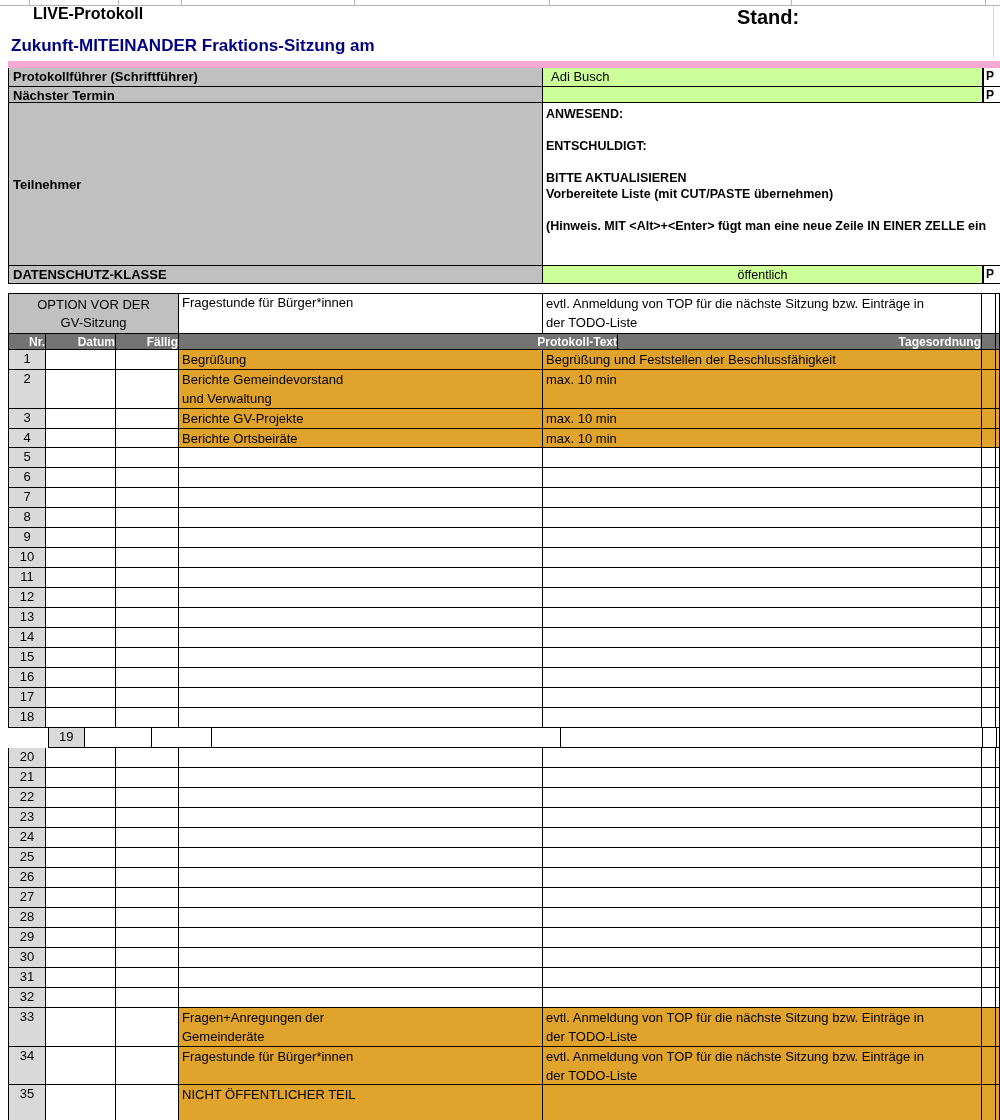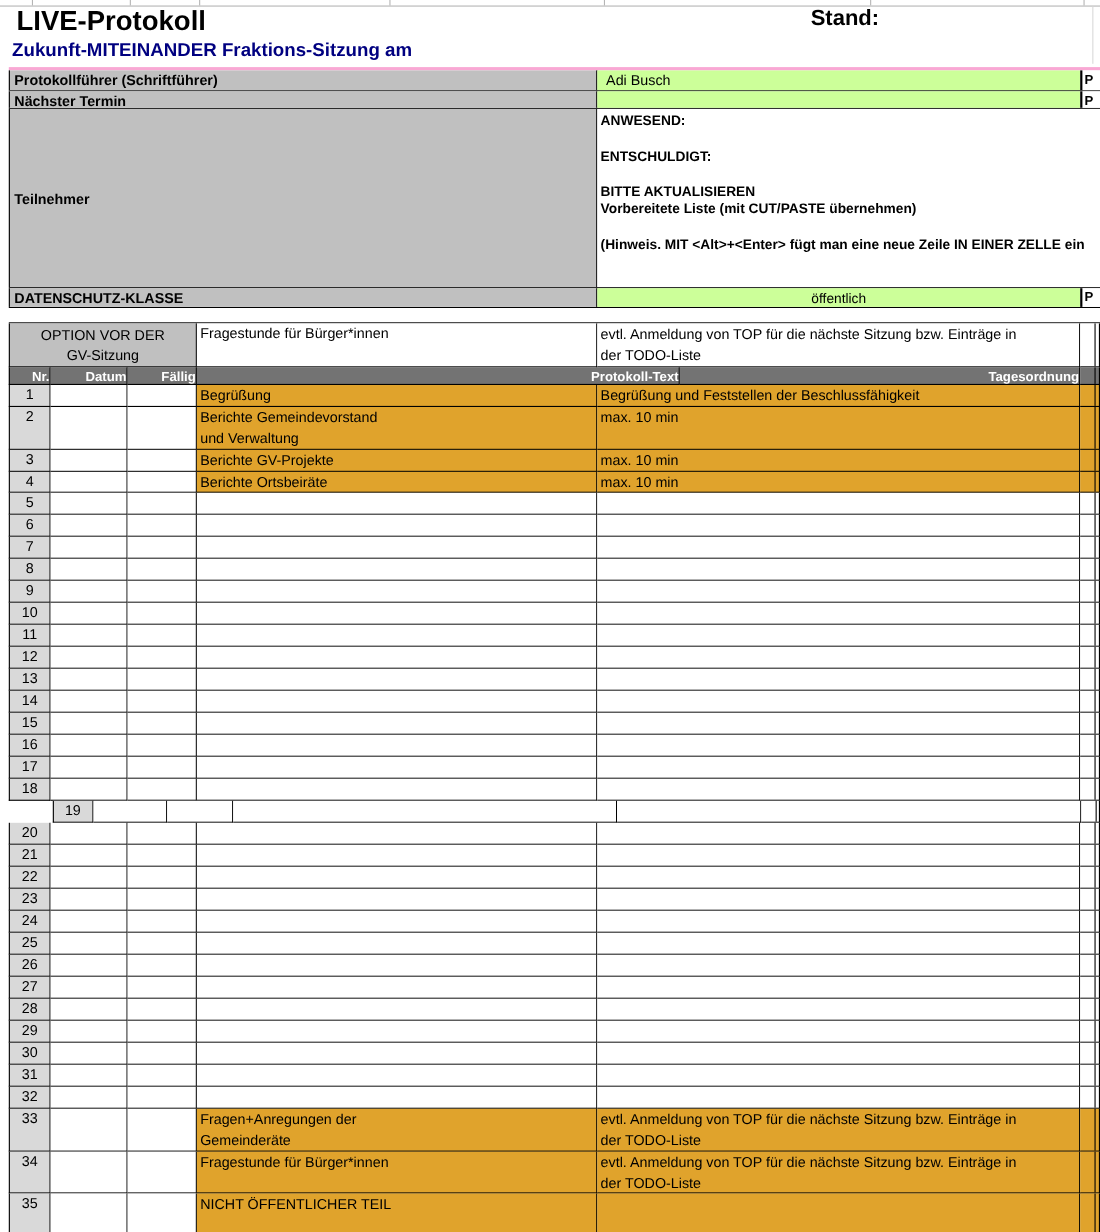--- a/index.html
+++ b/index.html
@@ -4,26 +4,26 @@
 <style>
   html,body{margin:0;padding:0;background:#fff;}
   .sheet{position:relative;width:1000px;height:1120px;background:#ffffff;overflow:hidden;
          font-family:"Liberation Sans",sans-serif;color:#000;}
 
   
   .topstrip{position:absolute;left:0;top:0;width:1000px;height:5px;border-bottom:1px solid #b5b5b5;background:#fff;}
   .tick{position:absolute;top:0;width:1px;height:5px;background:#b5b5b5;}
   .vfaint{position:absolute;left:993px;top:6px;width:1px;height:52px;background:#d9d9d9;}
 
-  .title{position:absolute;left:15px;top:5px;font-size:25px;font-weight:bold;white-space:nowrap;}
+  .title{position:absolute;left:33px;top:5px;font-size:16px;font-weight:bold;white-space:nowrap;}
   .stand{position:absolute;left:737px;top:6px;font-size:20px;font-weight:bold;white-space:nowrap;}
   .subtitle{position:absolute;left:11px;top:36px;font-size:17px;font-weight:bold;color:#000080;white-space:nowrap;}
 
   
-  .infotable{position:absolute;left:8px;top:61px;width:992px;border-top:3px solid #f9a8d4;}
+  .infotable{position:absolute;left:8px;top:61px;width:992px;border-top:7px solid #f9a8d4;}
   .irow{display:flex;box-sizing:border-box;border-bottom:1px solid #000;}
   .irow>div{box-sizing:border-box;overflow:hidden;}
   .ilabel{width:535px;background:#C0C0C0;border-left:1px solid #000;border-right:1px solid #000;
           font-weight:bold;font-size:13px;padding:1px 0 0 4px;white-space:nowrap;}
   .ivalue{width:439px;font-size:13px;padding:1px 0 0 8px;line-height:16px;white-space:nowrap;}
   .green{background:#CCFF99;}
   .center{text-align:center;padding-left:0;font-size:12.5px;}
   .isliver{width:18px;border-left:2px solid #000;font-weight:bold;font-size:12px;padding:1px 0 0 2px;background:#fff;}
   .teil-label{display:flex;align-items:center;white-space:nowrap;text-align:right;}
   .teil-content{width:457px;background:#fff;font-weight:bold;font-size:12.5px;line-height:16px;

